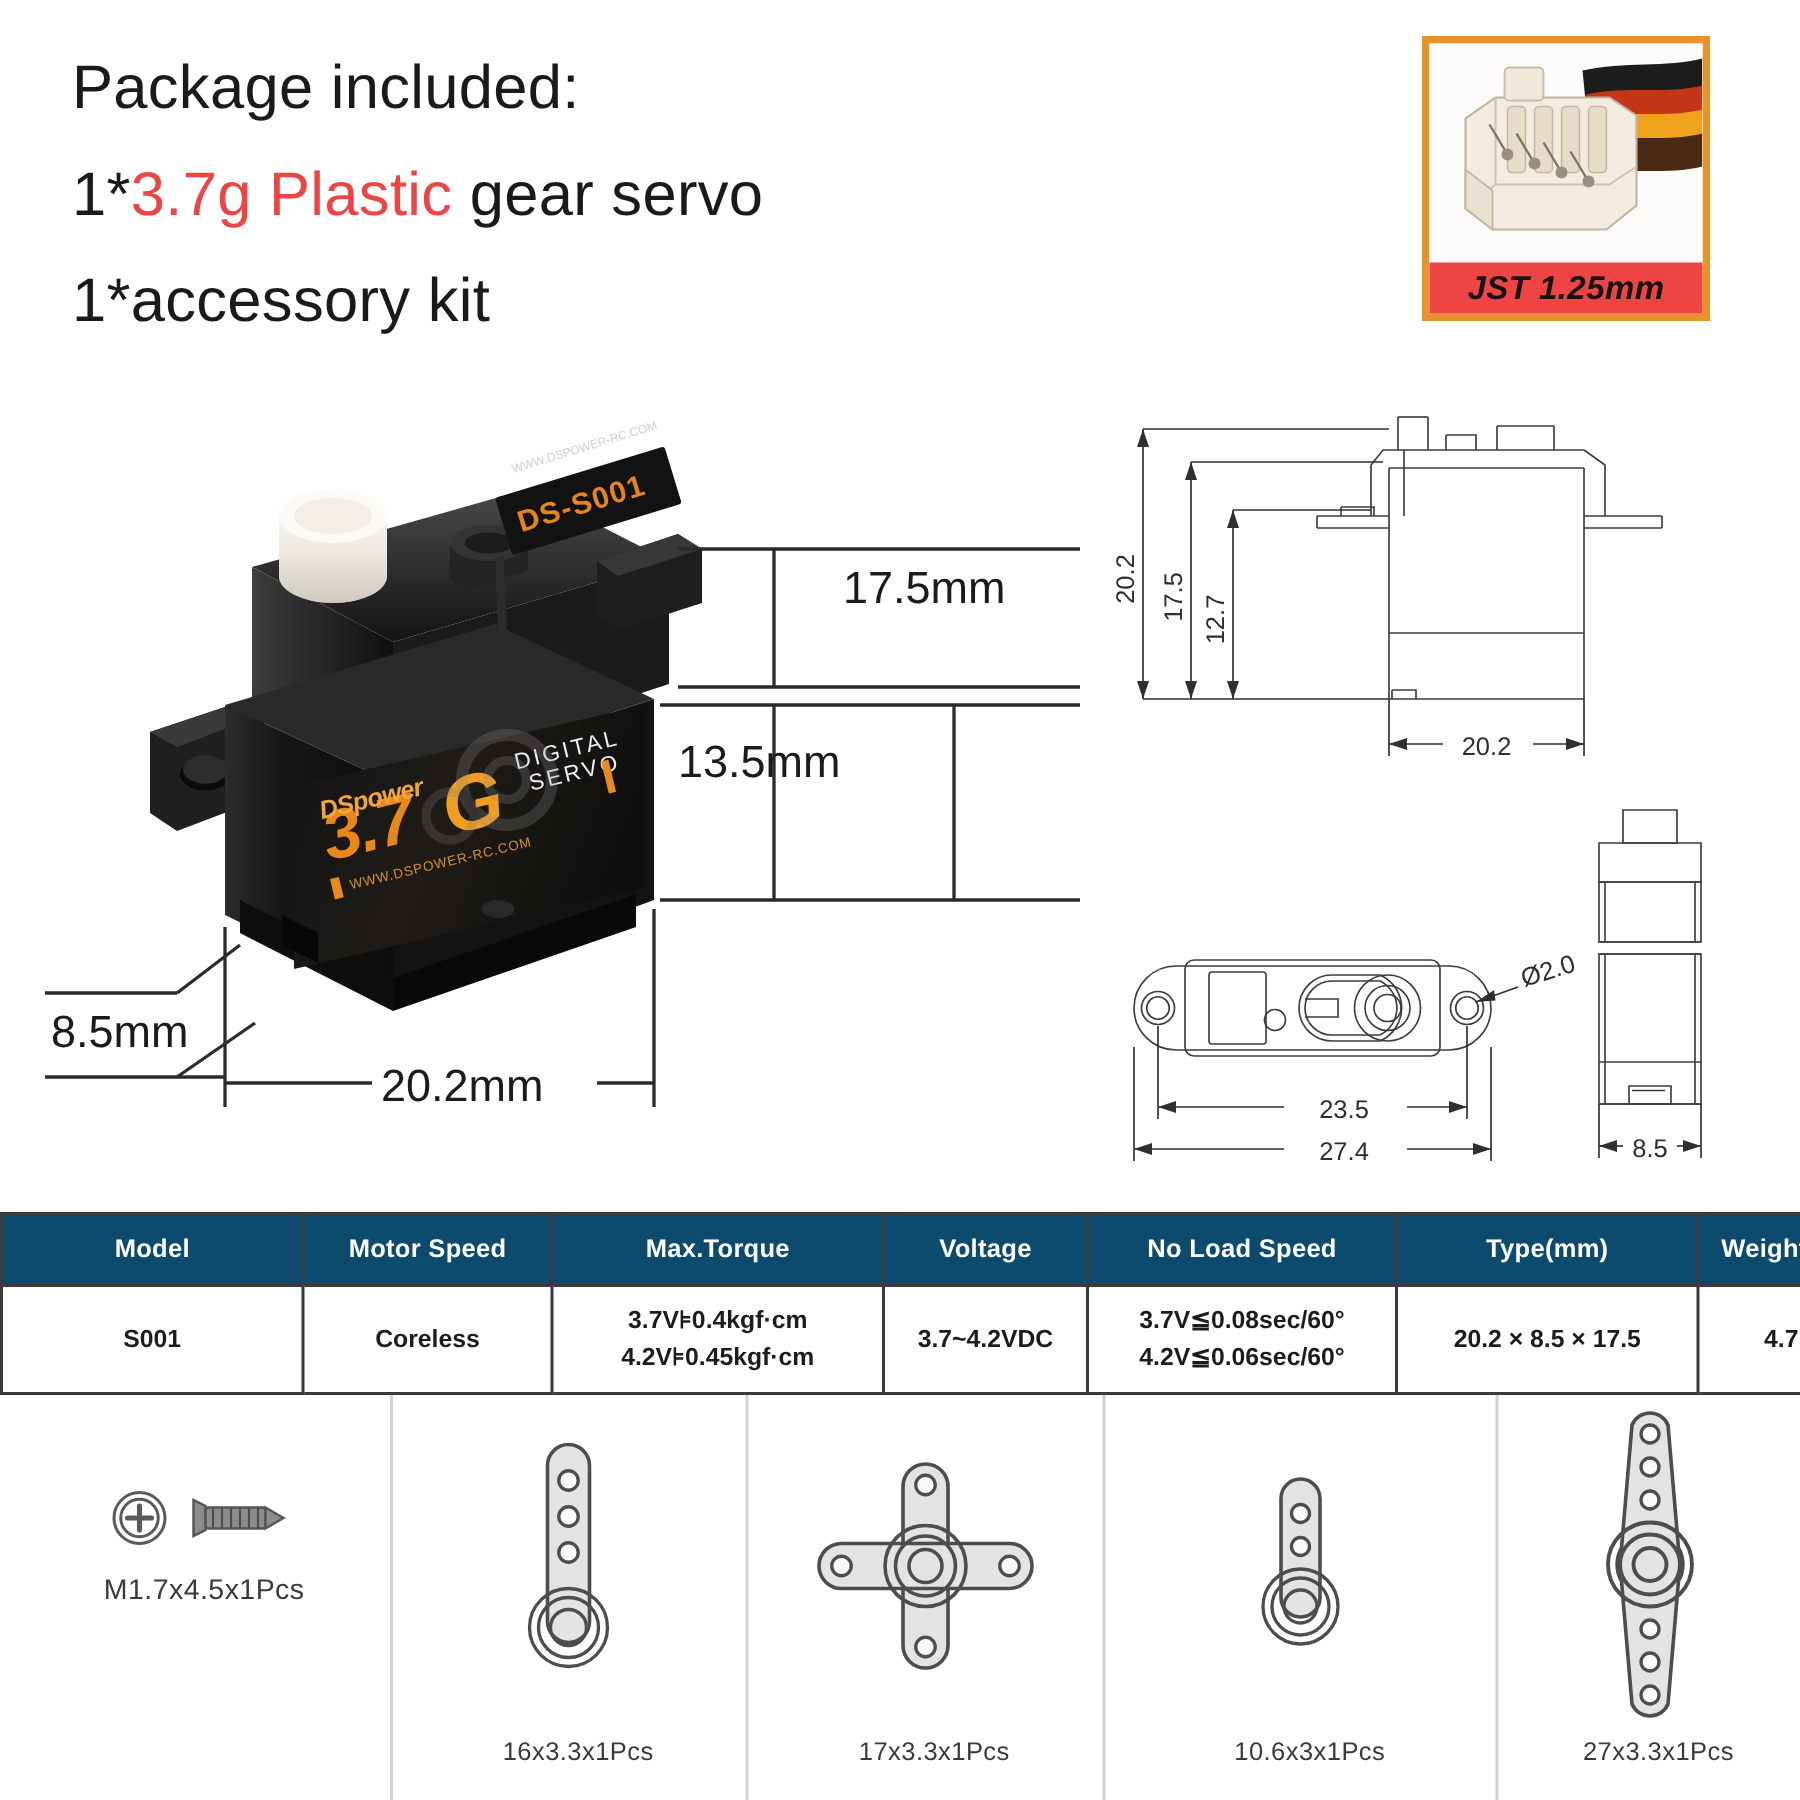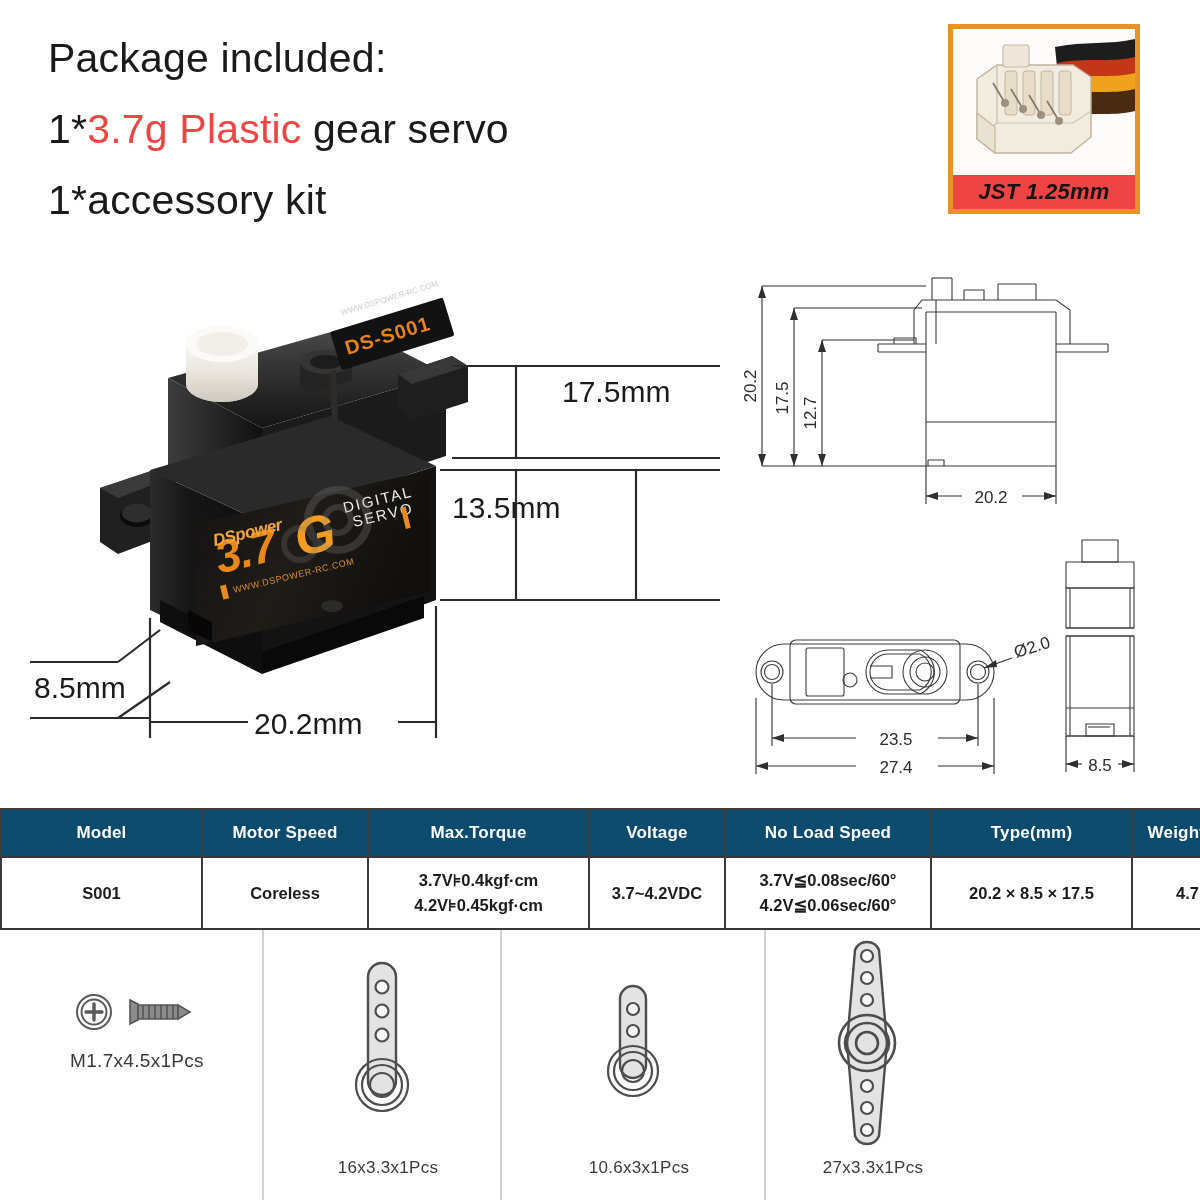--- a/index.html
+++ b/index.html
@@ -520,20 +520,42 @@
           <g fill="#fafafa" stroke="#4d4d4d" stroke-width="2.2">
             <circle cx="45" cy="38" r="6.5"></circle>
               <circle cx="45" cy="62" r="6.5"></circle>
             <circle cx="45" cy="86" r="6.5"></circle>
           </g>
         </svg>
       </div>
       <div class="acc-label">16x3.3x1Pcs</div>
     </div>
 
+    <div class="acc-cell" style="width:240px">
+      <div class="acc-art">
+        <svg width="170" height="160" viewBox="0 0 170 160">
+          <g fill="#e3e3e3" stroke="#4d4d4d" stroke-width="2.4">
+            <rect x="70" y="12" width="30" height="136" rx="15"></rect>
+            <rect x="14" y="65" width="142" height="30" rx="15"></rect>
+          </g>
+          <g fill="none" stroke="#4d4d4d" stroke-width="2.4">
+            <circle cx="85" cy="80" r="27"></circle>
+              <circle cx="85" cy="80" r="20"></circle>
+            <circle cx="85" cy="80" r="11"></circle>
+          </g>
+          <g fill="#fafafa" stroke="#4d4d4d" stroke-width="2.2">
+            <circle cx="85" cy="26" r="6.5"></circle>
+              <circle cx="85" cy="134" r="6.5"></circle>
+            <circle cx="29" cy="80" r="6.5"></circle>
+              <circle cx="141" cy="80" r="6.5"></circle>
+          </g>
+        </svg>
+      </div>
+      <div class="acc-label">17x3.3x1Pcs</div>
+    </div>
 
     <div class="acc-cell" style="width:264px">
       <div class="acc-art">
         <svg width="90" height="150" viewBox="0 0 90 150">
           <g fill="#e3e3e3" stroke="#4d4d4d" stroke-width="2.4">
             <path d="M32 30 A13 13 0 0 1 58 30 L58 96 A13 13 0 0 1 32 96 Z"></path>
           </g>
           <g fill="none" stroke="#4d4d4d" stroke-width="2.2">
             <circle cx="45" cy="102" r="25"></circle>
               <circle cx="45" cy="102" r="19"></circle>

